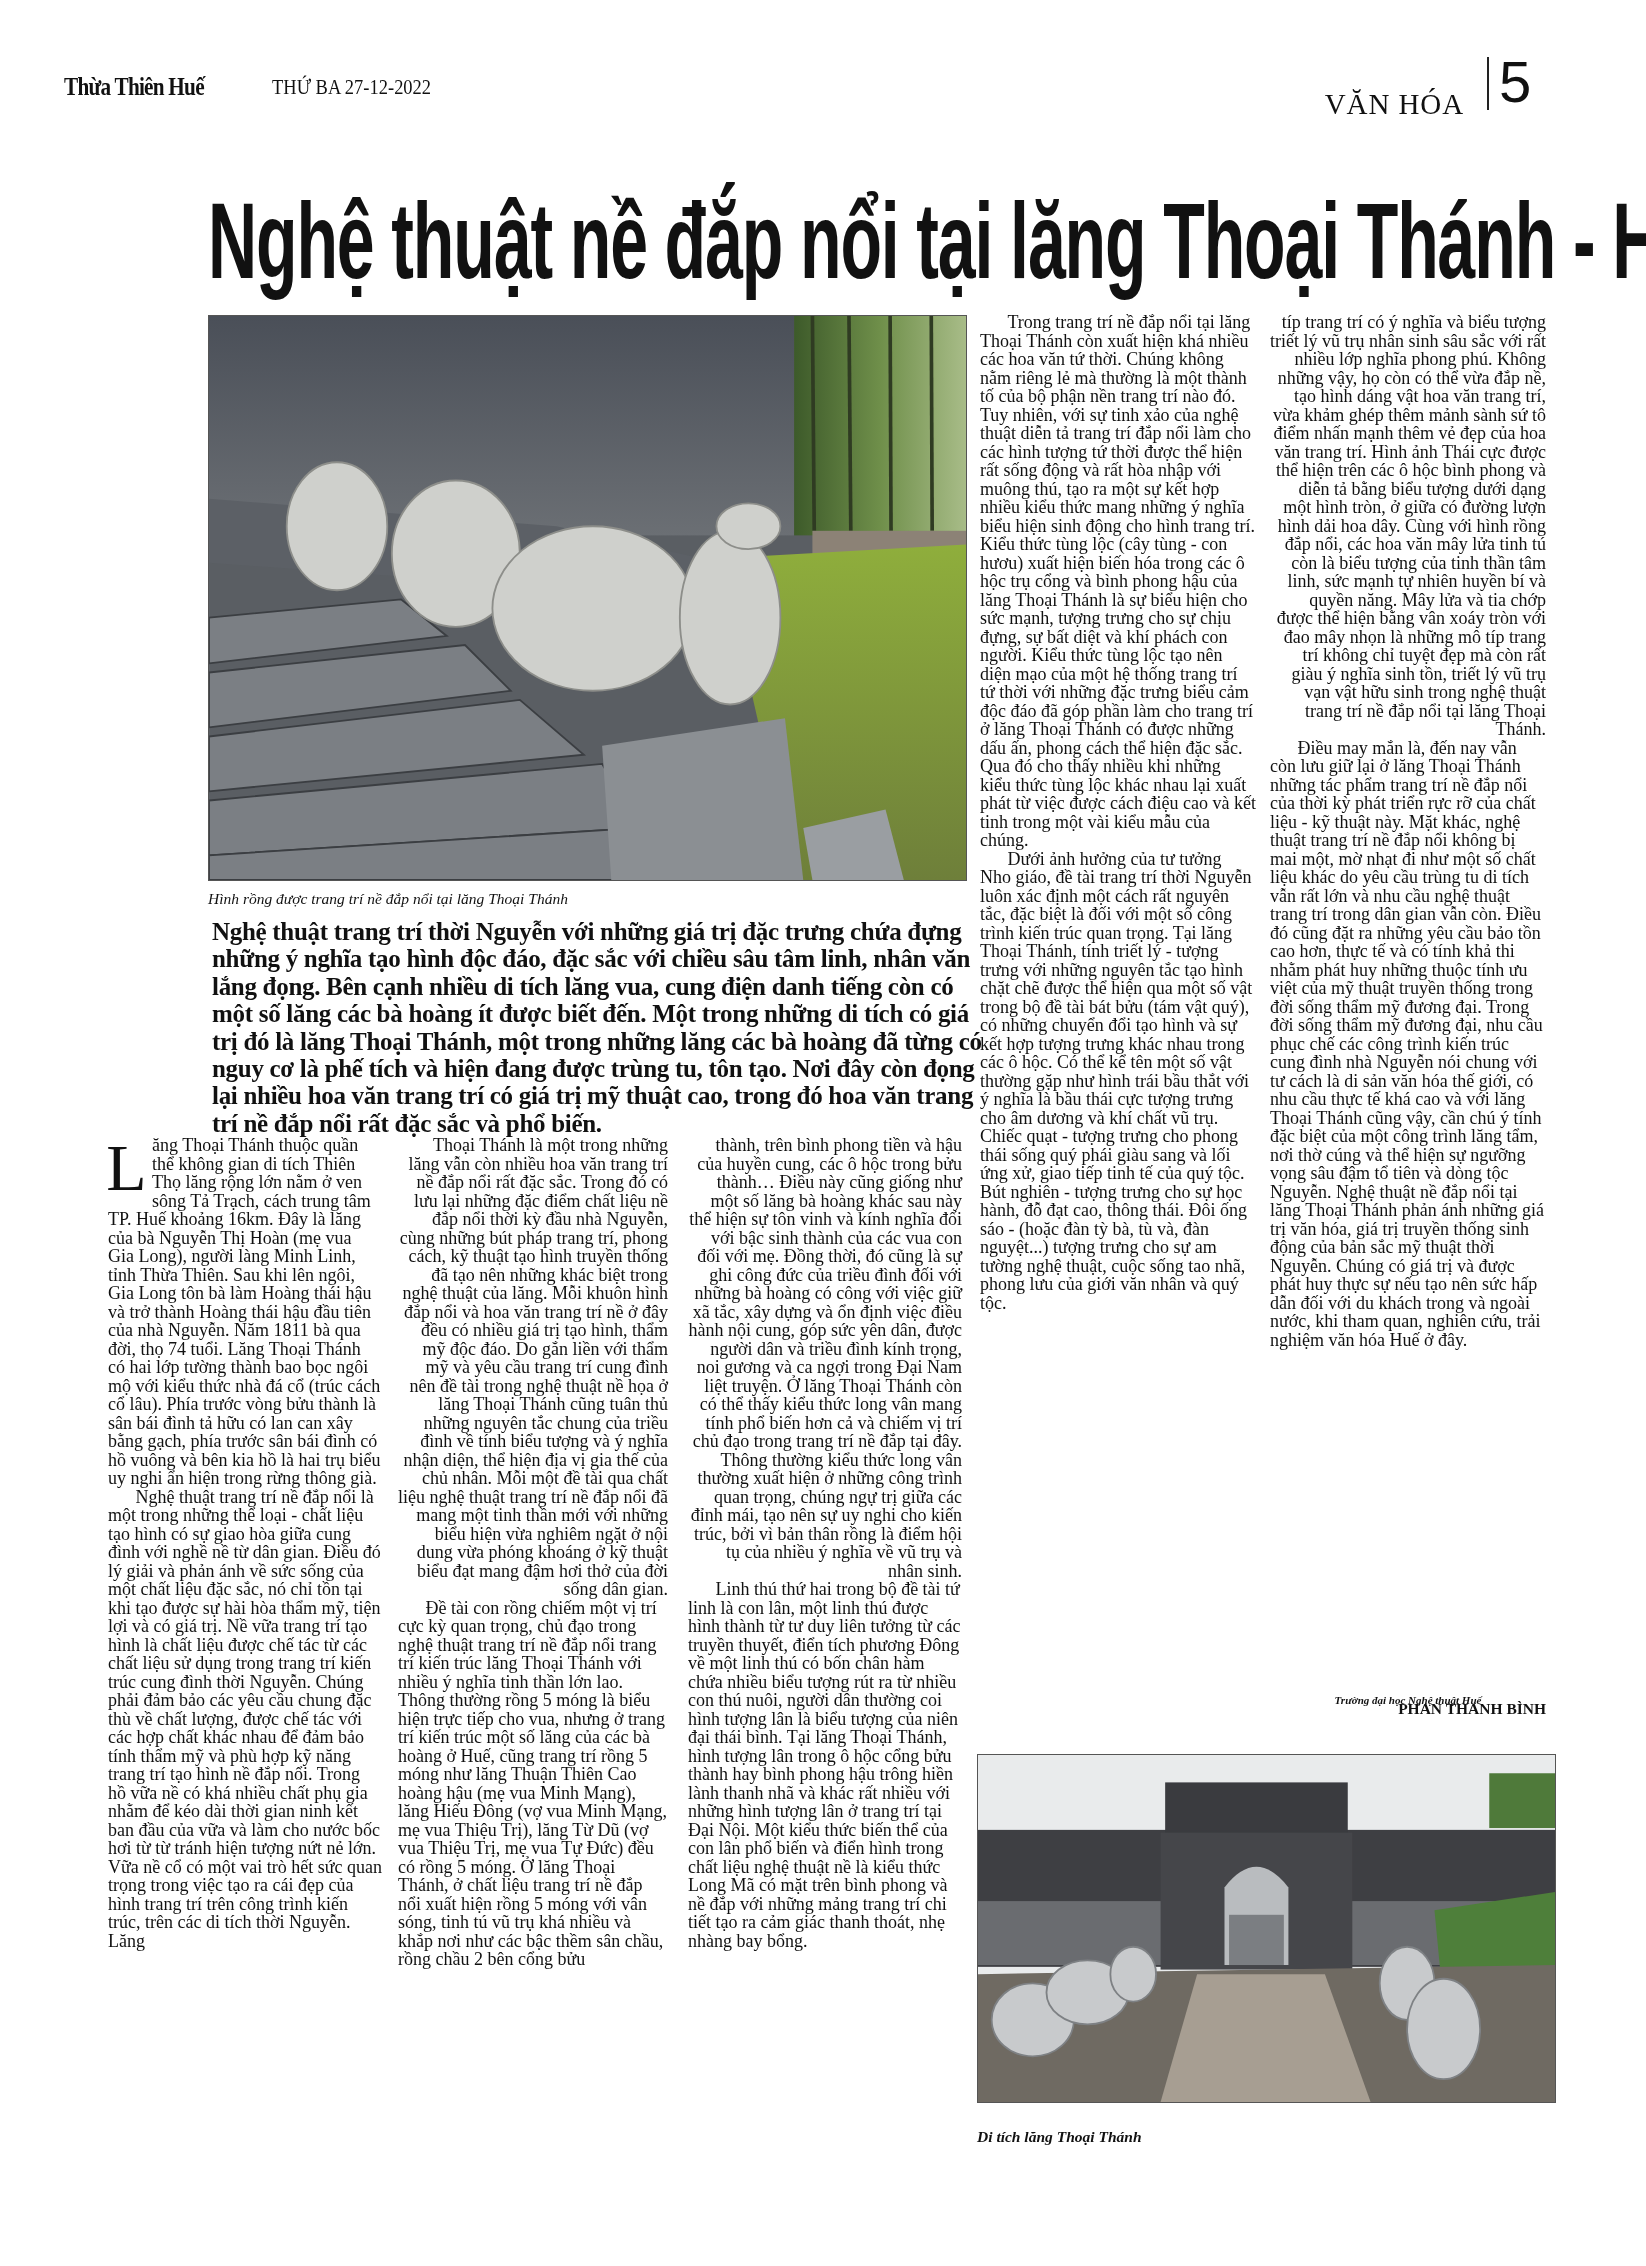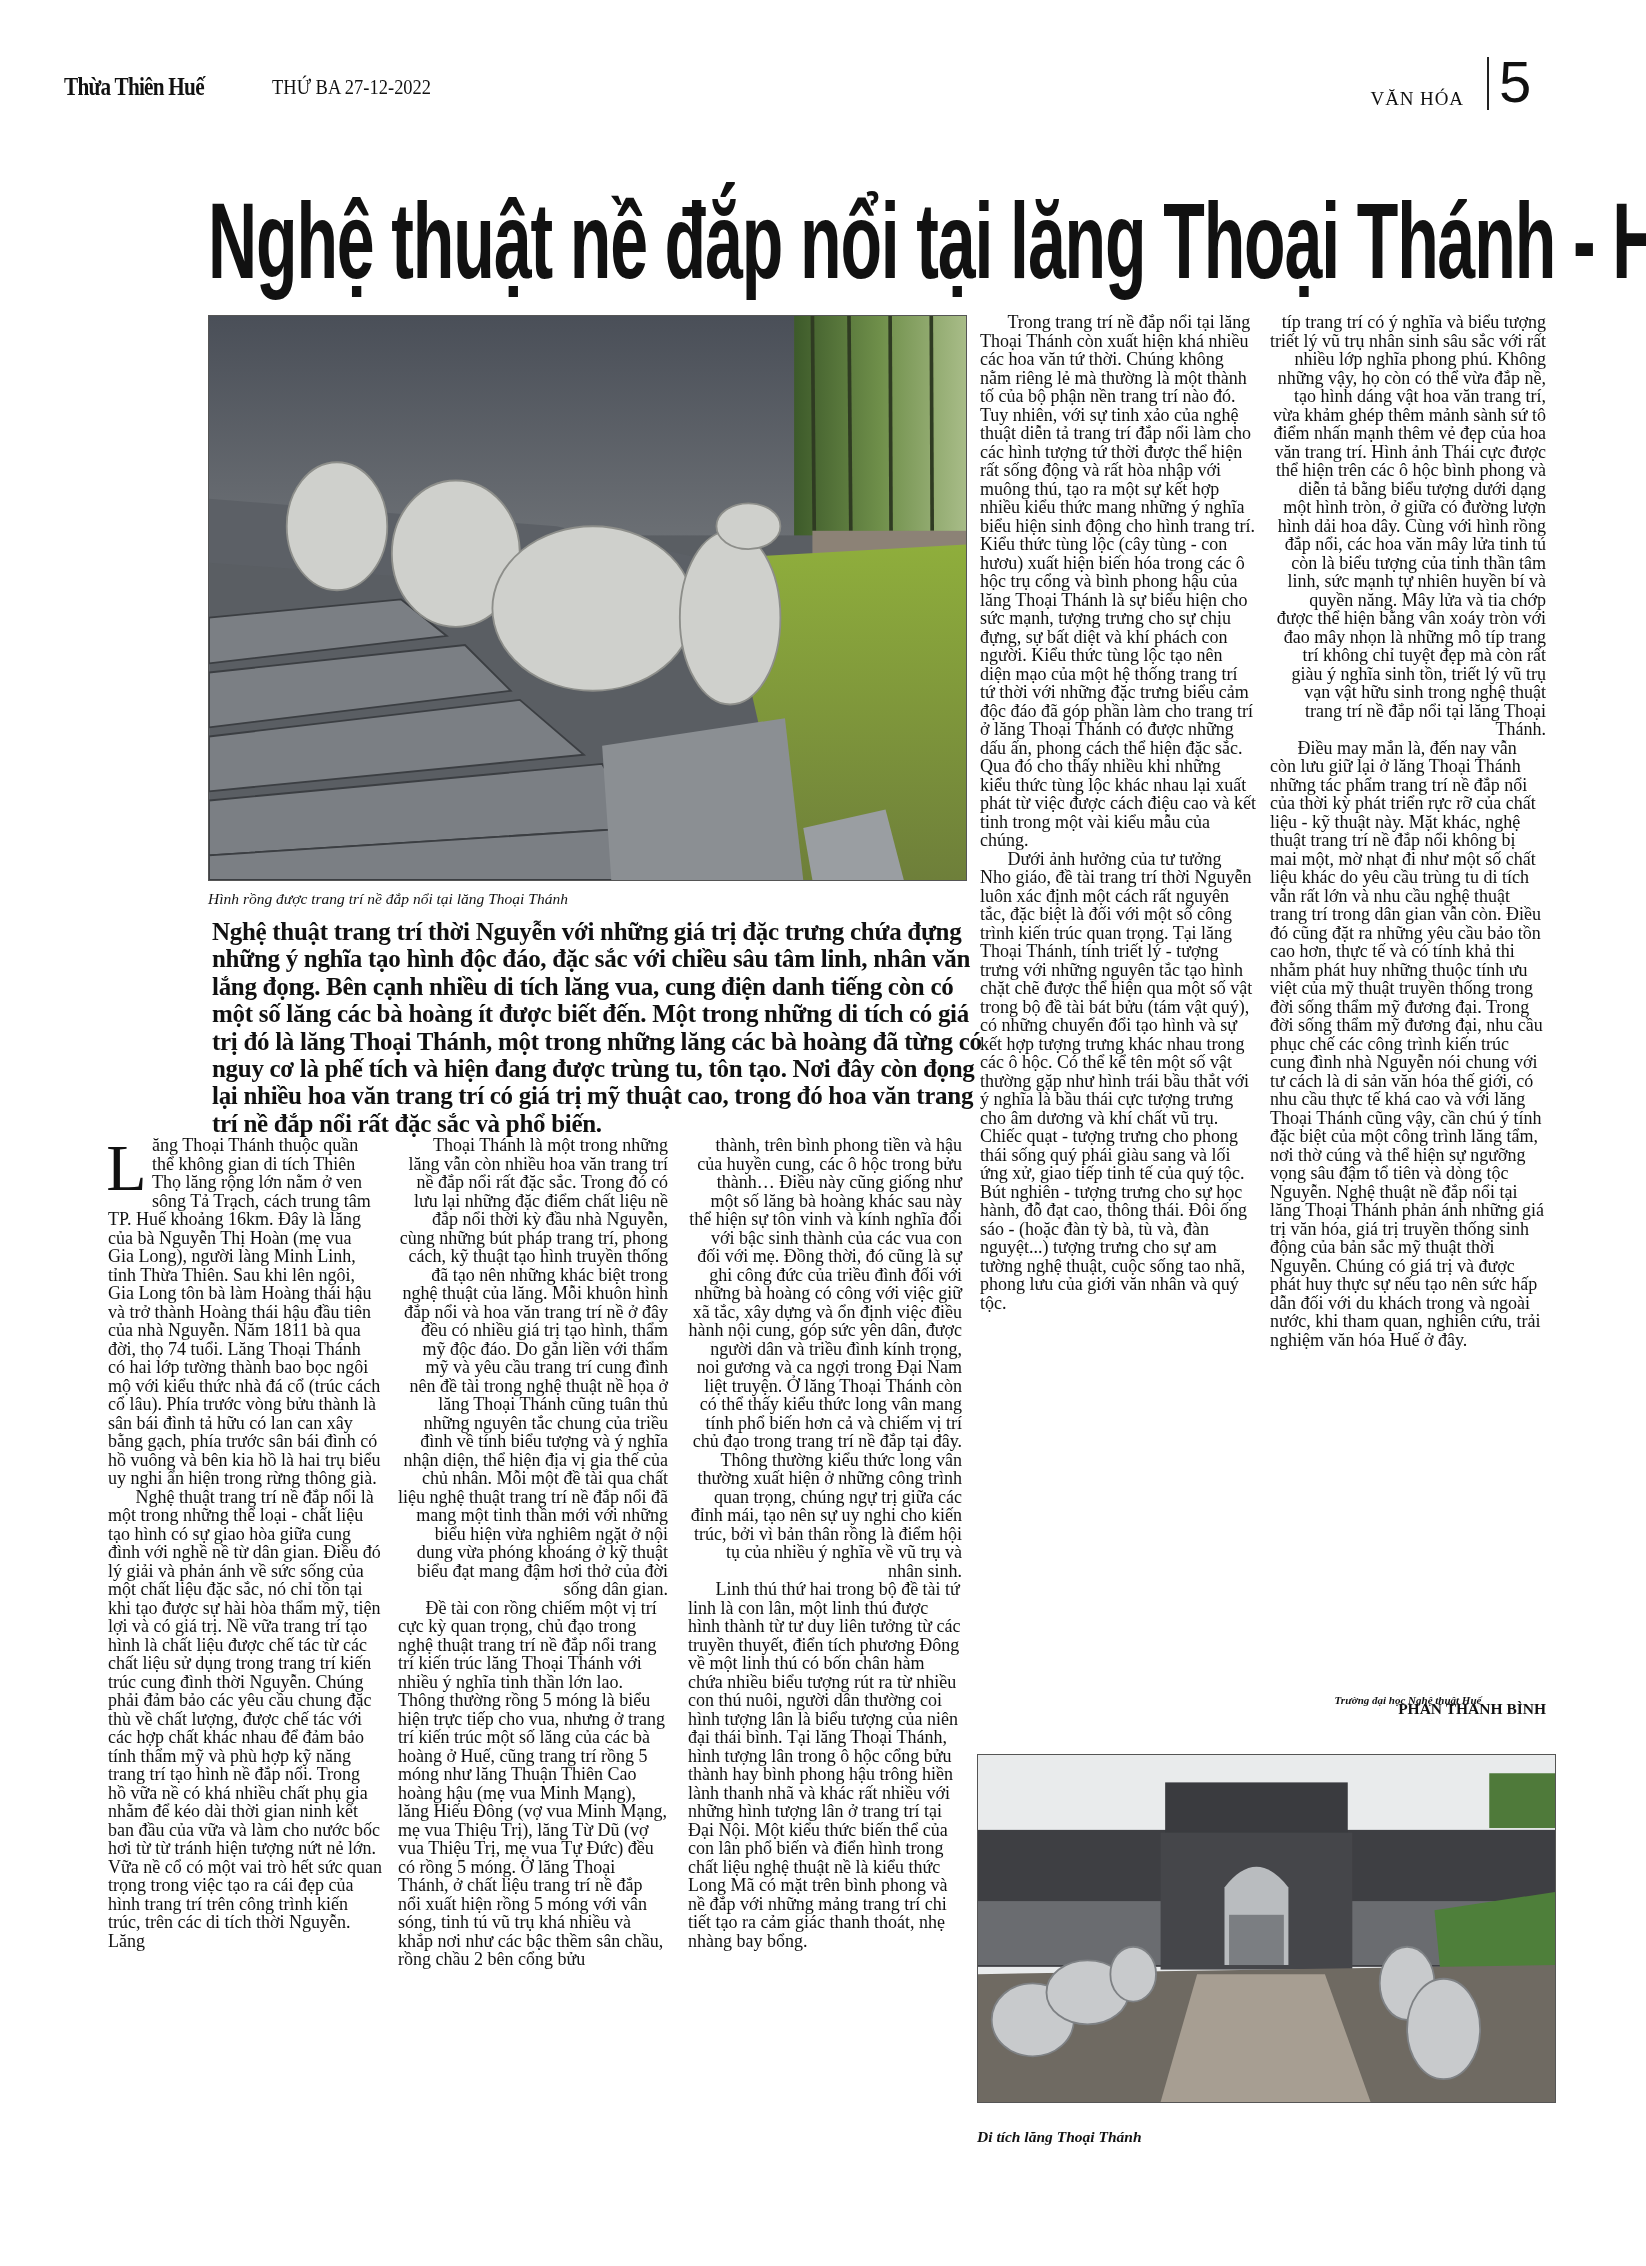--- a/index.html
+++ b/index.html
@@ -1,21 +1,21 @@
 <!DOCTYPE html>
 <html style="font-size:14.6px"><head>
 <meta charset="utf-8">
 <style>
   html, body { margin:0; padding:0; background:#ffffff; }
   body { width:1647px; height:2267px; position:relative; overflow:hidden; color:#111; }
   .abs { position:absolute; }
   .masthead { left:64px; top:73px; font-family:"Liberation Serif", serif; }
   .paper-name { font-family:"Liberation Serif", serif; font-weight:bold; font-size:25px; letter-spacing:-0.9px; transform:scaleX(0.85); transform-origin:left; display:inline-block; }
   .paper-date { position:absolute; left:208px; top:1.8px; font-family:"Liberation Serif", serif; font-size:21px; white-space:nowrap; transform:scaleX(0.88); transform-origin:left; }
-  .section { right:183px; top:88px; font-family:"Liberation Serif", serif; font-size:19px; letter-spacing:0.9px; }
+  .section { right:183px; top:88px; font-family:"Liberation Serif", serif; font-size:29px; letter-spacing:0.9px; }
   .divider { left:1487px; top:57px; width:1.8px; height:53px; background:#222; }
   .pagenum { left:1499px; top:48px; font-family:"Liberation Sans", sans-serif; font-size:58px; }
   .headline { left:208px; top:172px; width:1343px; height:137px; overflow:visible; white-space:nowrap;
     font-family:"Liberation Sans", sans-serif; font-weight:bold; font-size:108px; line-height:137px; letter-spacing:-1.8px;
     transform:scaleX(0.63) scaleY(1.0); transform-origin:left top; }
   .photo { overflow:hidden; border:0.9px solid #555; }
   .caption { font-family:"Liberation Serif", serif; font-style:italic; font-size:15.5px; white-space:nowrap;text-align:center; }
   .caption2 { font-family:"Liberation Serif", serif; font-style:italic; font-weight:bold; font-size:15.5px; white-space:nowrap; }
   .lead { left:212px; top:918px; width:786px; font-family:"Liberation Serif", serif; font-weight:bold; font-size:25px; line-height:27.4px; letter-spacing:-0.3px; }
   .col { font-family:"Liberation Serif", serif; font-size:18px; line-height:18.5px; text-align:left; }

